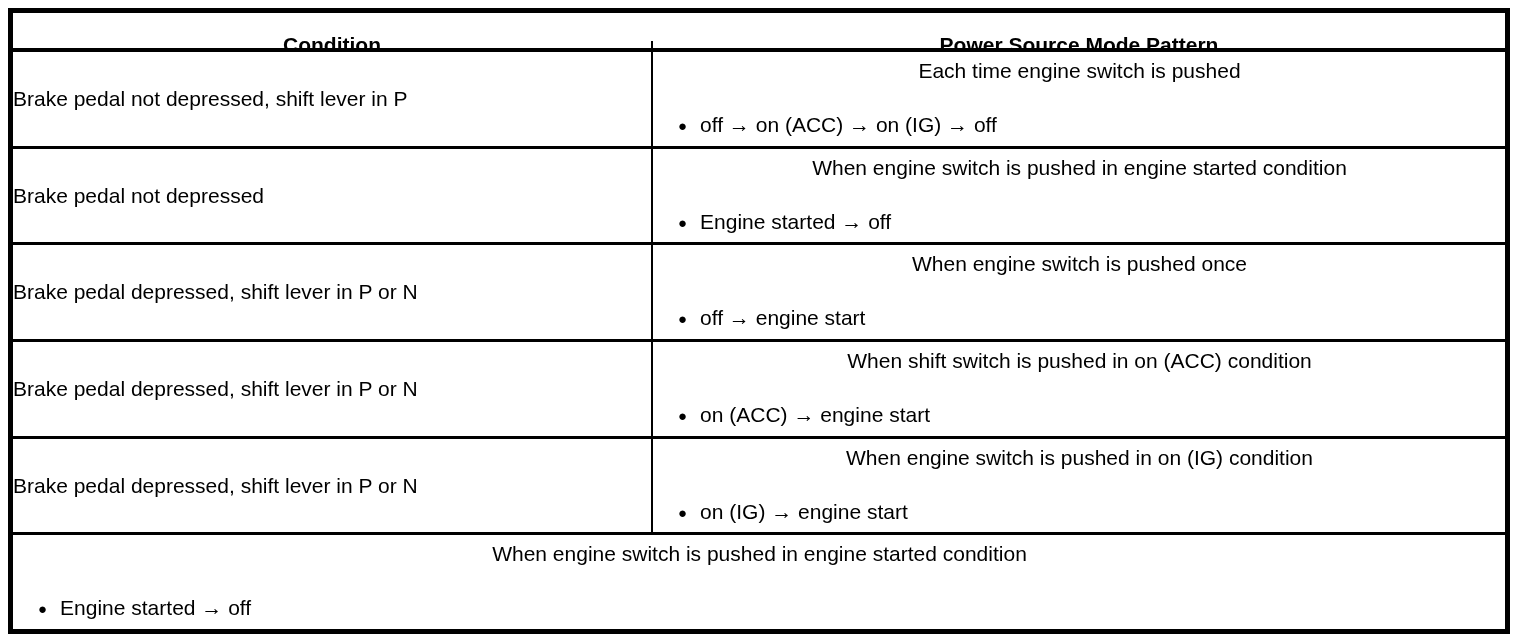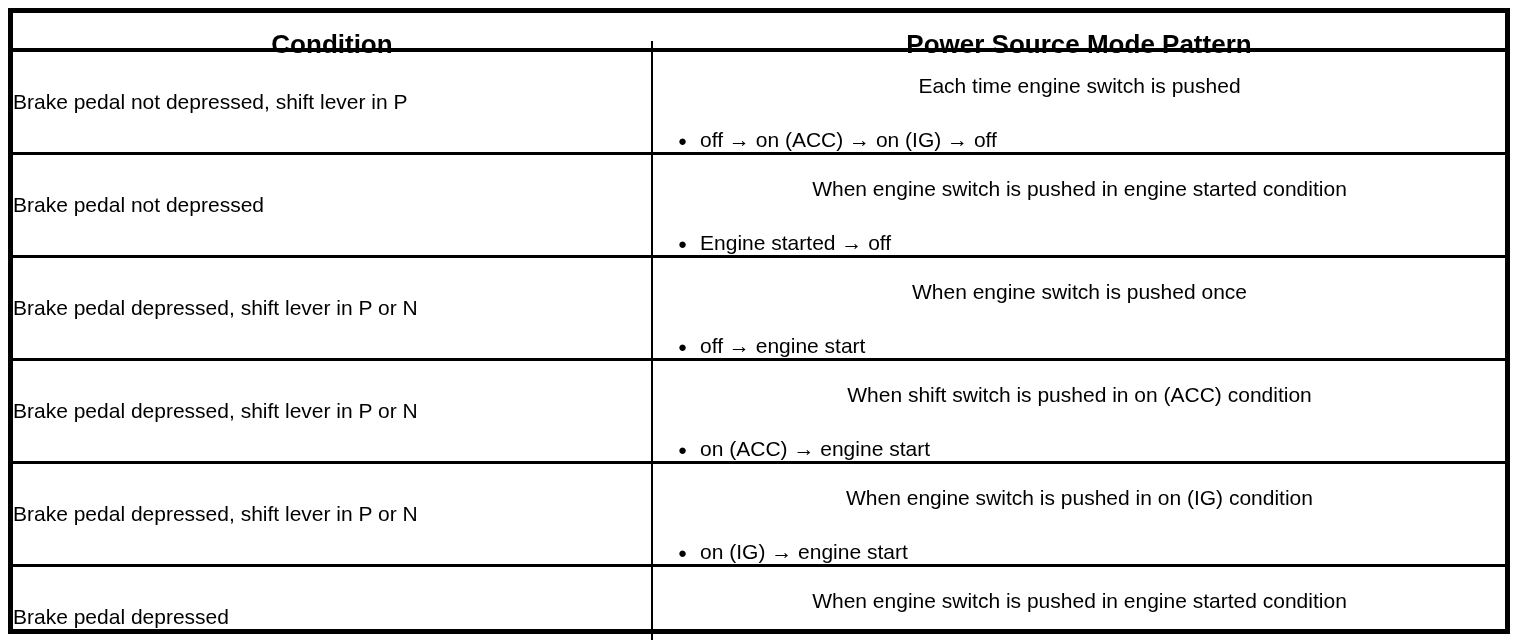--- a/index.html
+++ b/index.html
@@ -56,30 +56,30 @@
   }
   .cell.pattern {
     flex: 1 1 auto;
     text-align: center;
   }
   .header .cell {
     display: flex;
     align-items: center;
     justify-content: center;
     font-weight: bold;
-    font-size: 26px;
+    font-size: 21px;
     margin-top: 28px;
   }
   .body .cell.cond {
     display: flex;
     align-items: center;
     font-size: 21px;
   }
   .body .cell.pattern {
-    padding: 21px 4px 0 5px;
+    padding: 6px 4px 0 5px;
     font-size: 21px;
   }
   .event-line {
     line-height: 25px;
   }
   .bullet-line {
     margin-top: 29px;
     padding-left: 20px;
     display: flex;
     align-items: center;
@@ -162,23 +162,20 @@
     <div class="cell pattern">
       <div class="event-line">When engine switch is pushed in on (IG) condition</div>
       <div class="bullet-line">
         <span class="bullet">●</span>
         <span class="seq-text">on (IG) → engine start</span>
       </div>
     </div>
   </div>
 
   <div class="row body">
-    <div class="cell cond">
-      <span class="cond-text">Brake pedal depressed</span>
-    </div>
     <div class="cell pattern">
       <div class="event-line">When engine switch is pushed in engine started condition</div>
       <div class="bullet-line">
         <span class="bullet">●</span>
         <span class="seq-text">Engine started → off</span>
       </div>
     </div>
   </div>
 </div>
 </div>

